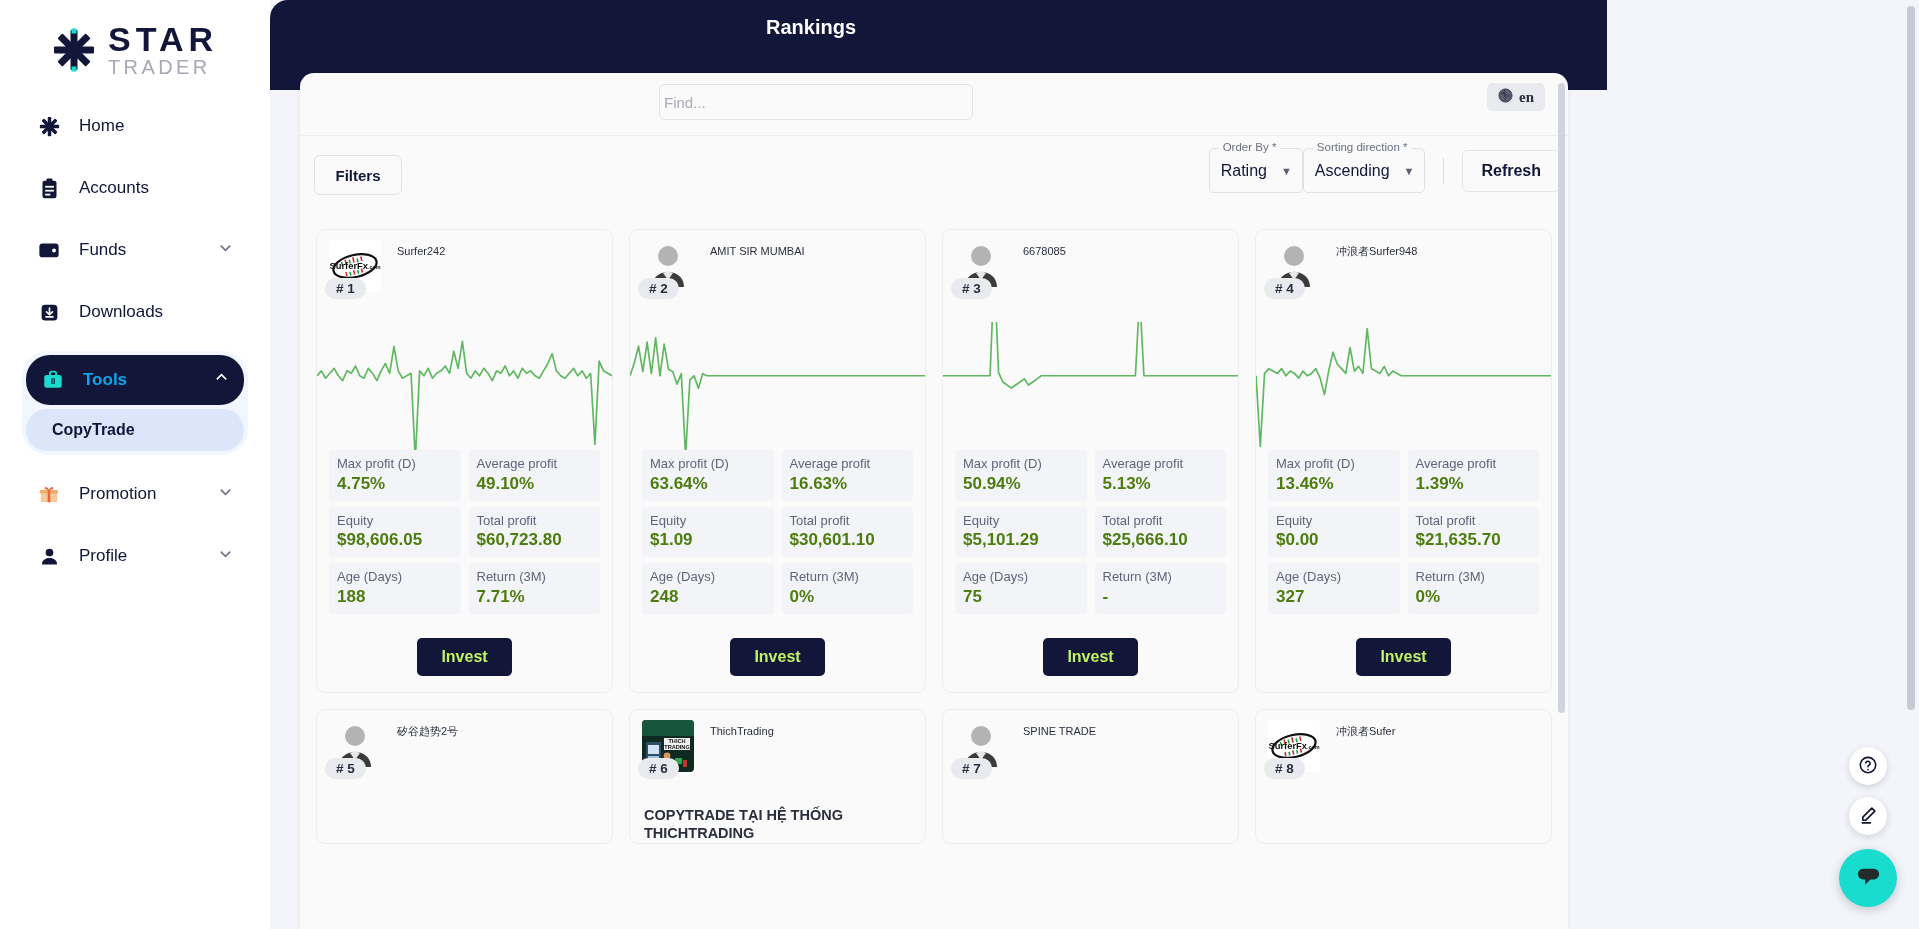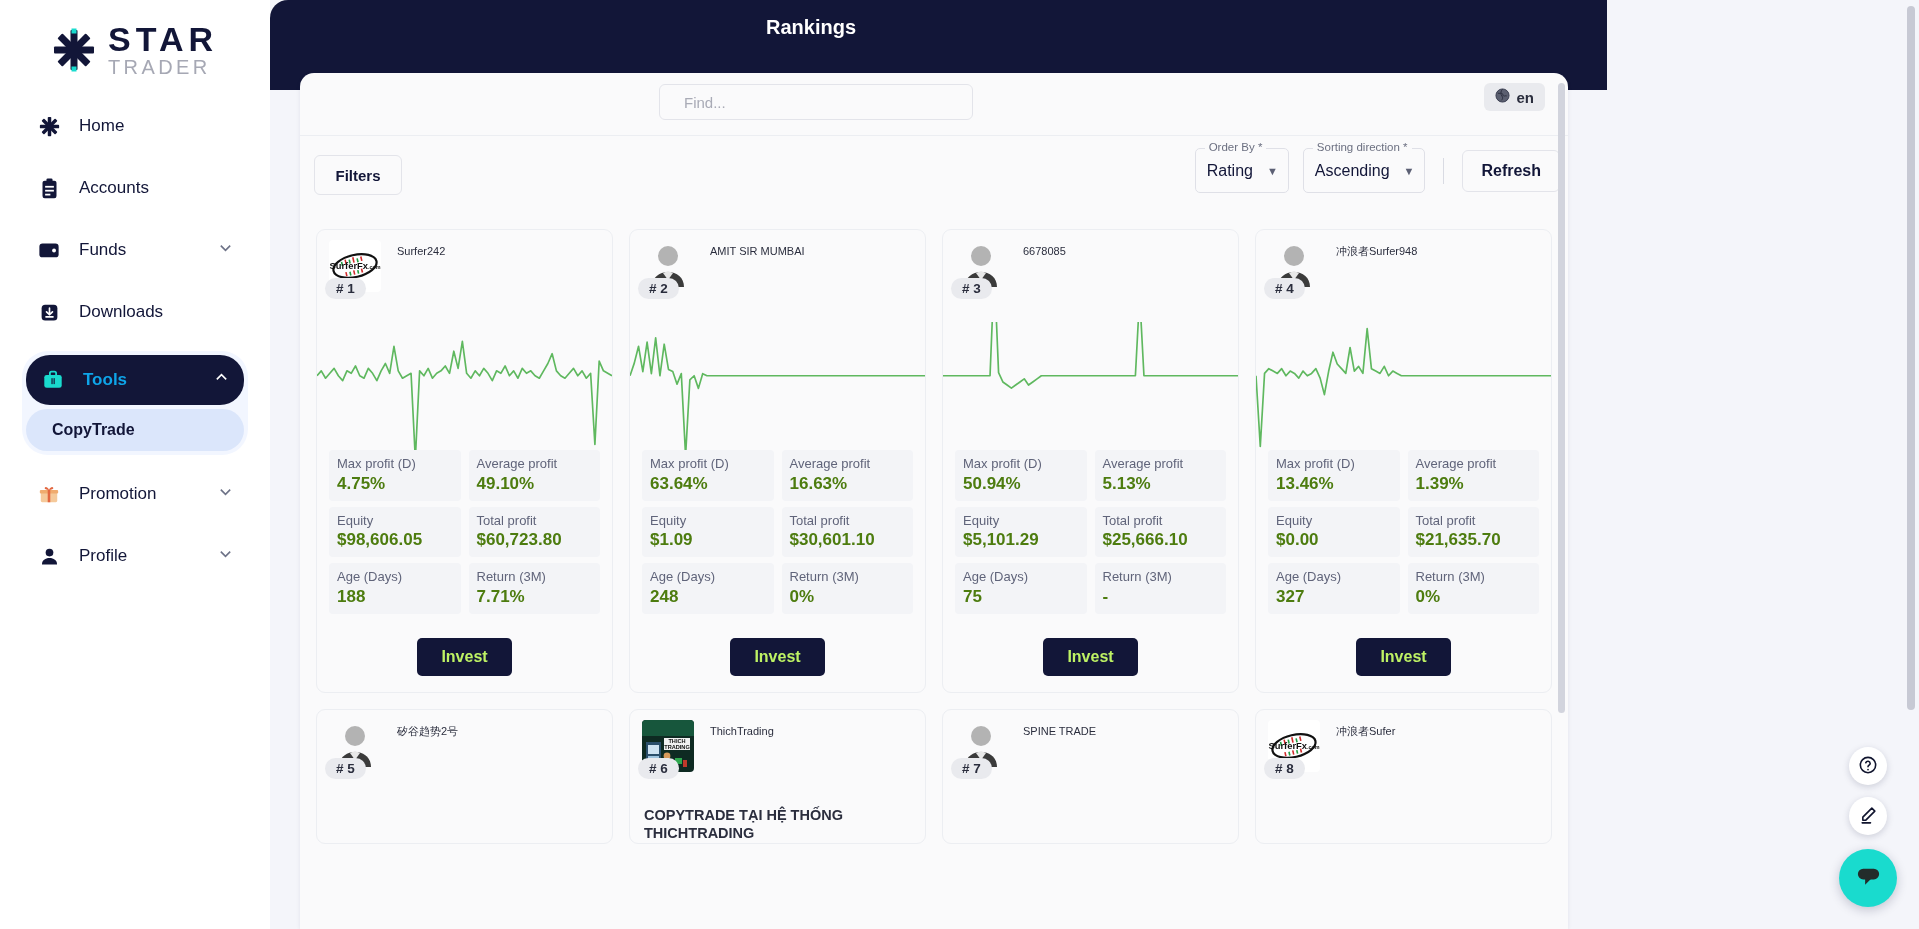--- a/index.html
+++ b/index.html
@@ -78,50 +78,50 @@
     box-shadow: 0 1px 4px rgba(20,25,60,.08);
     overflow: hidden;
   }
 
   .searchrow { position: relative; height: 62px; }
   .search-input {
     position: absolute; left: 359px; top: 11px;
     width: 314px; height: 36px;
     border: 1px solid #e3e4ea; border-radius: 6px;
     background: #fafafb;
-    padding: 0 24px; font-size: 15px; color: #121638;
+    padding: 0 4px; font-size: 15px; color: #121638;
     font-family: "Liberation Sans", sans-serif;
     outline: none;
   }
   .search-input::placeholder { color: #a9abb6; }
   .lang-btn {
     position: absolute; right: 23px; top: 10px;
     display: flex; align-items: center; gap: 6px;
     height: 28px; padding: 0 11px;
     background: #e9eaee; border-radius: 6px; border: none;
     font-size: 15px; font-weight: 700; color: #2a2d3d; cursor: pointer;
-    font-family: Liberation Sans, sans-serif;
+    font-family: Liberation Serif, serif;
   }
   .divider { height: 1px; background: #eceef2; margin: 0; }
 
   .ctrlrow { position: relative; height: 78px; }
   .filters-btn {
     position: absolute; left: 14px; top: 19px;
     width: 88px; height: 40px;
     background: #fafafb; border: 1px solid #e3e4ea; border-radius: 6px;
     font-size: 15px; font-weight: 700; color: #121638; cursor: pointer;
     font-family: "Liberation Sans", sans-serif;
   }
   .selects { position: absolute; right: 8px; top: 12px; display: flex; align-items: center; gap: 0; }
   .fld {
     position: relative; height: 45px; border: 1px solid #dfe0e7; border-radius: 5px;
     display: flex; align-items: center; padding: 0 10px 0 11px; cursor: pointer;
     background: #fafafb;
   }
-  .fld + .fld { margin-left: 14px; }
+  .fld + .fld { }
   .fld-legend {
     position: absolute; top: -8px; left: 9px; padding: 0 4px;
     background: #fafafb; font-size: 11.5px; color: #6c7081; white-space: nowrap;
   }
   .fld-val { font-size: 16px; color: #121638; white-space: nowrap; }
   .caret { margin-left: 14px; color: #5c6074; font-size: 11px; }
   .vbar { width: 1px; height: 26px; background: #d9dbe3; margin: 0 18px; }
   .refresh-btn {
     height: 42px; padding: 0 18px; background: #fafafb;
     border: 1px solid #e3e4ea; border-radius: 6px;

